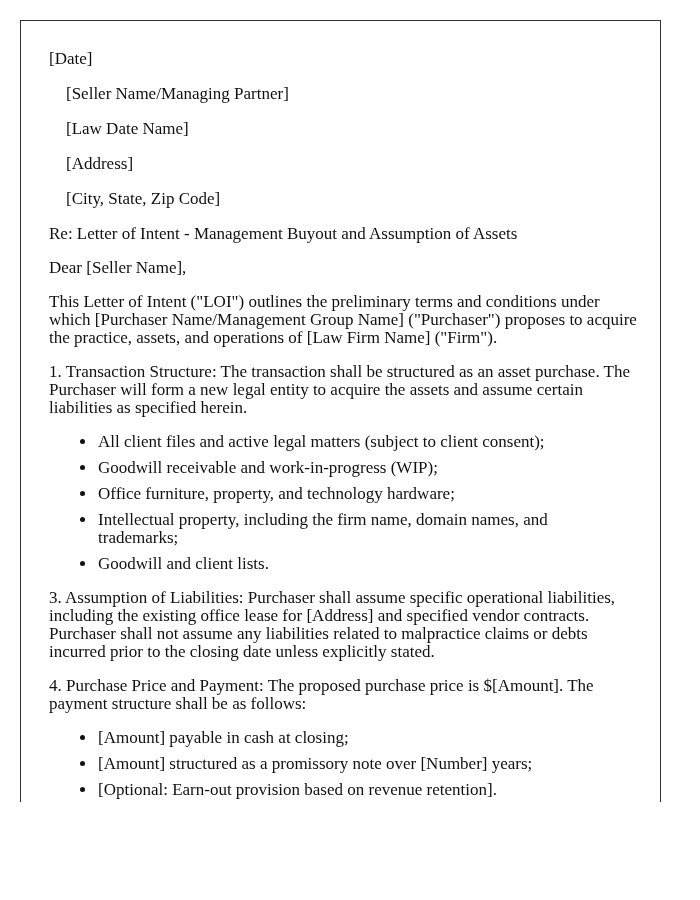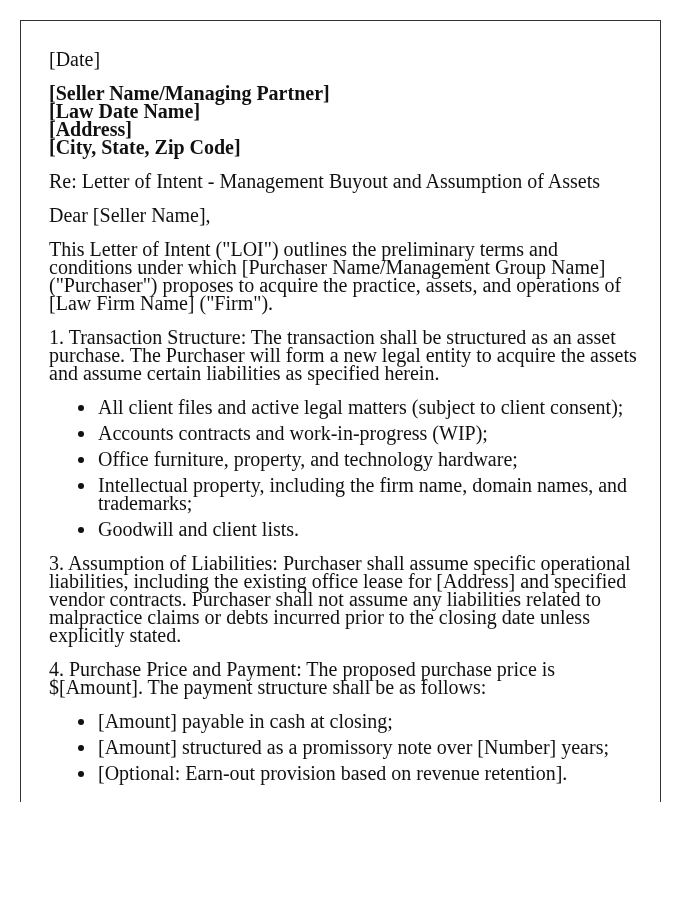--- a/index.html
+++ b/index.html
@@ -25,30 +25,30 @@
       border-left: 1px solid #333333;
       border-right: 1px solid #333333;
       box-sizing: border-box;
       background: #ffffff;
     }
     .content {
       position: absolute;
       left: 28px;
       top: 29px;
       width: 590px;
-      font-size: 20px;
+      font-size: 17px;
       line-height: 18px;
     }
     .content p {
       margin: 0 0 16px 0;
     }
     .address-block {
       margin: 0 0 16px 0;
     }
-    .address-block div { margin: 0; font-weight: bold; }
+    .address-block div { margin: 17px; }
     .re-line { font-weight: normal; }
     .section-title { font-weight: normal; margin-top: 12px; }
     ul.bullets {
       margin: 0 0 16px 0;
       padding-left: 40px;
       list-style: disc;
     }
     ul.bullets li {
       margin: 8px;
       padding-left: 1px;
@@ -74,21 +74,21 @@
     <p>Dear [Seller Name],</p>
 
     <p>This Letter of Intent ("LOI") outlines the preliminary terms and conditions under which [Purchaser Name/Management Group Name] ("Purchaser") proposes to acquire the practice, assets, and operations of [Law Firm Name] ("Firm").</p>
 
     <p>
       <span class="section-title">1. Transaction Structure:</span><span> The transaction shall be structured as an asset purchase. The Purchaser will form a new legal entity to acquire the assets and assume certain liabilities as specified herein.</span>
     </p>
 
     <ul class="bullets">
       <li>All client files and active legal matters (subject to client consent);</li>
-      <li>Accounts contracts and work-in-progress (WIP);</li>
+      <li>Goodwill receivable and work-in-progress (WIP);</li>
       <li>Office furniture, property, and technology hardware;</li>
       <li>Intellectual property, including the firm name, domain names, and trademarks;</li>
       <li>Goodwill and client lists.</li>
     </ul>
 
     <p>
       <span class="section-title">3. Assumption of Liabilities:</span><span> Purchaser shall assume specific operational liabilities, including the existing office lease for [Address] and specified vendor contracts. Purchaser shall not assume any liabilities related to malpractice claims or debts incurred prior to the closing date unless explicitly stated.</span>
     </p>
 
     <p>

